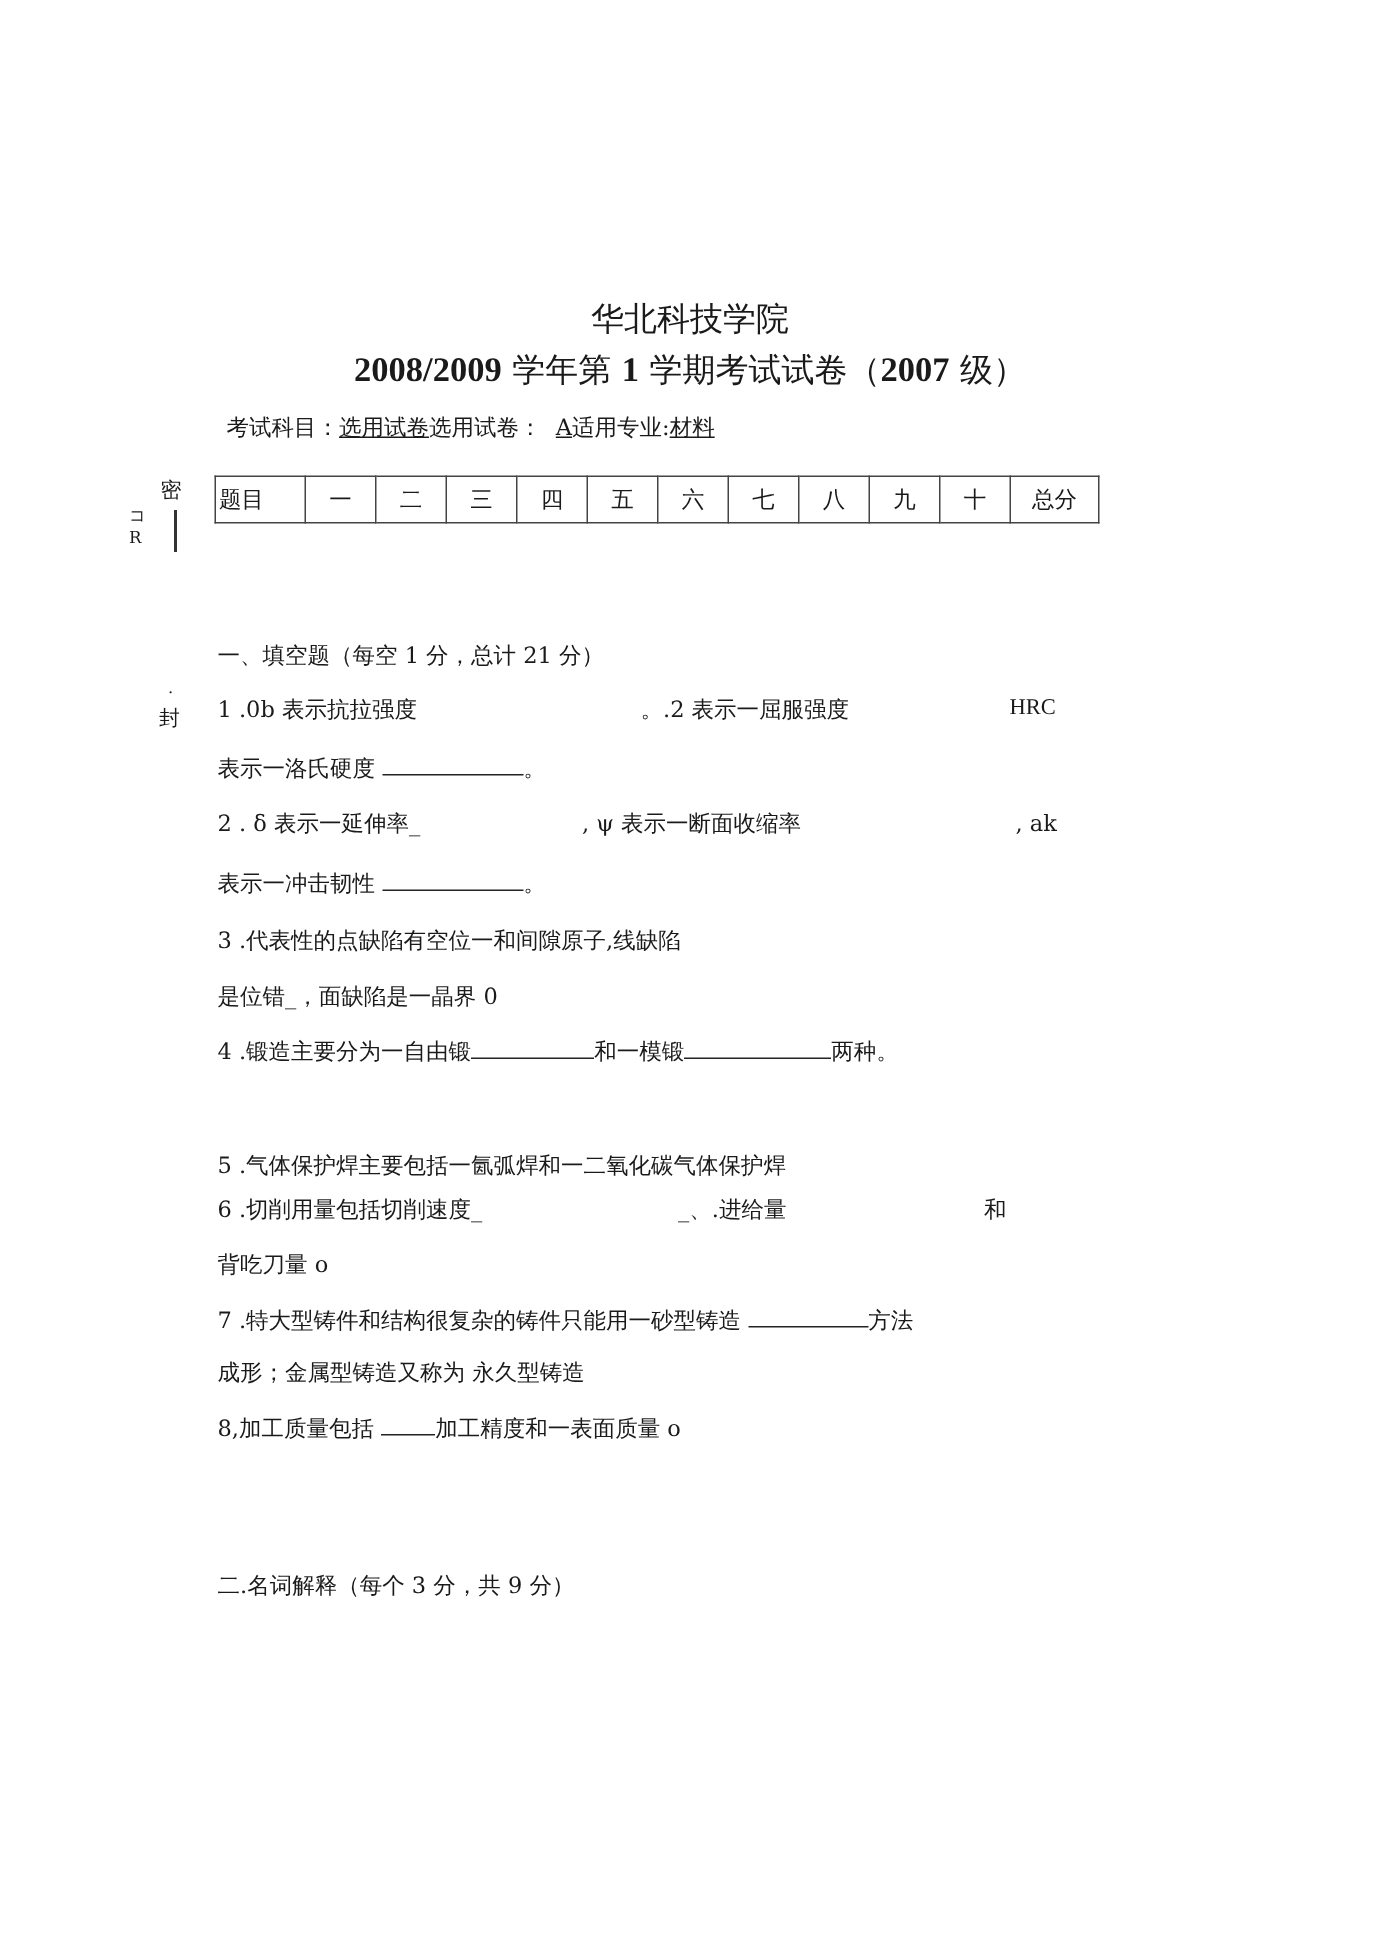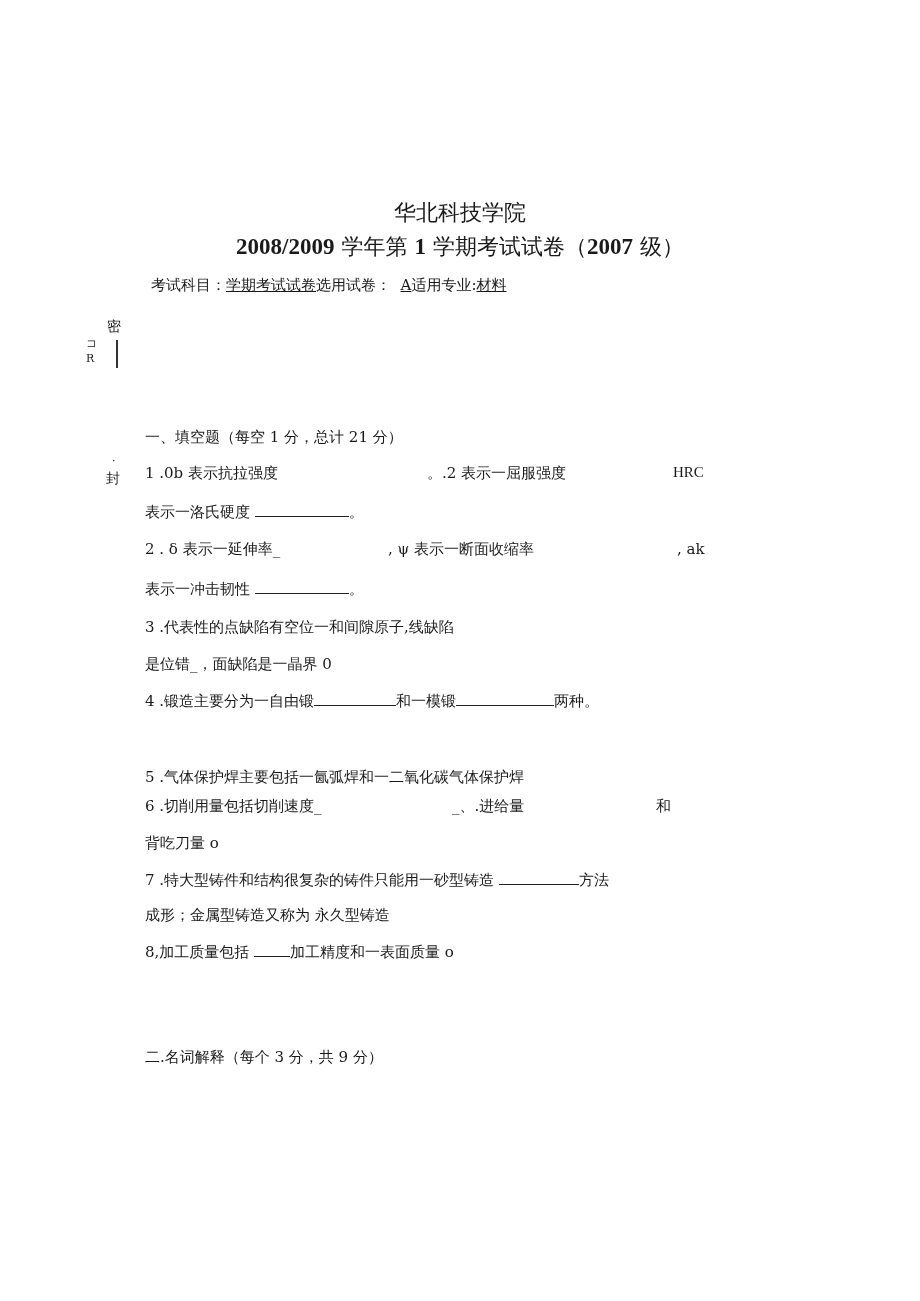--- a/index.html
+++ b/index.html
@@ -25,32 +25,46 @@
 </head>
 <body>
 
 <div class="abs school">华北科技学院</div>
 
 <div class="abs exam-title">
   <b>2008/2009</b><span> 学年第 </span><b>1</b><span> 学期考试试卷（</span><b>2007</b><span> 级）</span>
 </div>
 
 <div class="abs meta">
-  <span>考试科目：</span><span class="u">学期考试试卷</span><span>选用试卷：</span>&nbsp;&nbsp;<span class="u">A</span><span>适用专业:</span><span class="u">材料</span>
+  <span>考试科目：</span><span class="u">选用试卷</span><span>选用试卷：</span>&nbsp;&nbsp;<span class="u">A</span><span>适用专业:</span><span class="u">材料</span>
 </div>
 
 <div class="abs side" style="left:107px; top:318px;">密</div>
 <div class="side-line"></div>
 <div class="abs side" style="left:86px; top:336px; font-size:11px;">コ</div>
 <div class="abs side" style="left:86px; top:352px; font-size:11px;">R</div>
 <div class="abs side" style="left:112px; top:455px; font-size:11px;">·</div>
 <div class="abs side" style="left:106px; top:470px;">封</div>
 
 <table class="score">
   <tbody>
+      <tr class="r1">
+    <td class="first" style="width:57px;">题目</td>
+    <td style="width:46px;">一</td>
+    <td style="width:46px;">二</td>
+    <td style="width:46px;">三</td>
+    <td style="width:46px;">四</td>
+    <td style="width:46px;">五</td>
+    <td style="width:46px;">六</td>
+    <td style="width:46px;">七</td>
+    <td style="width:46px;">八</td>
+    <td style="width:46px;">九</td>
+    <td style="width:46px;">十</td>
+    <td style="width:58px;">总分</td>
+  </tr>
 </tbody>
   </table>
 
 <div class="line sec" style="top:428px;">一、填空题（每空 1 分，总计 21 分）</div>
 
 <div class="line" style="top:464px;">
   <span>1 .0b 表示抗拉强度</span>
 </div>
 <div class="abs" style="left:427px; top:464px; font-size:15px;">。.2 表示一屈服强度</div>
 <div class="abs" style="left:673px; top:464px; font-size:15px; font-family:'Liberation Serif', serif;">HRC</div>

